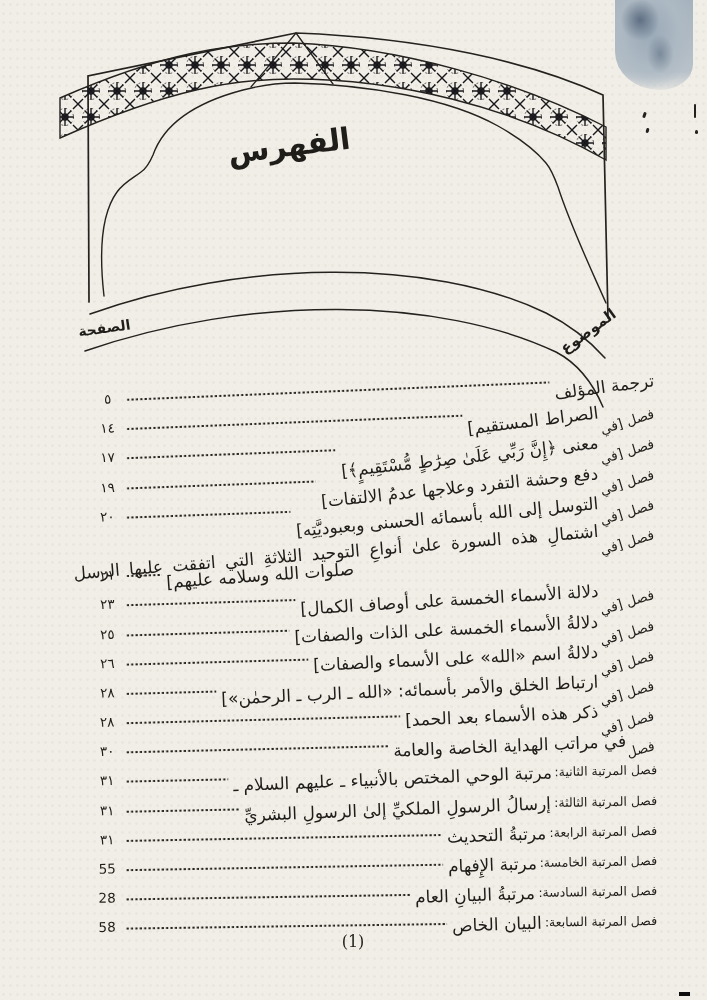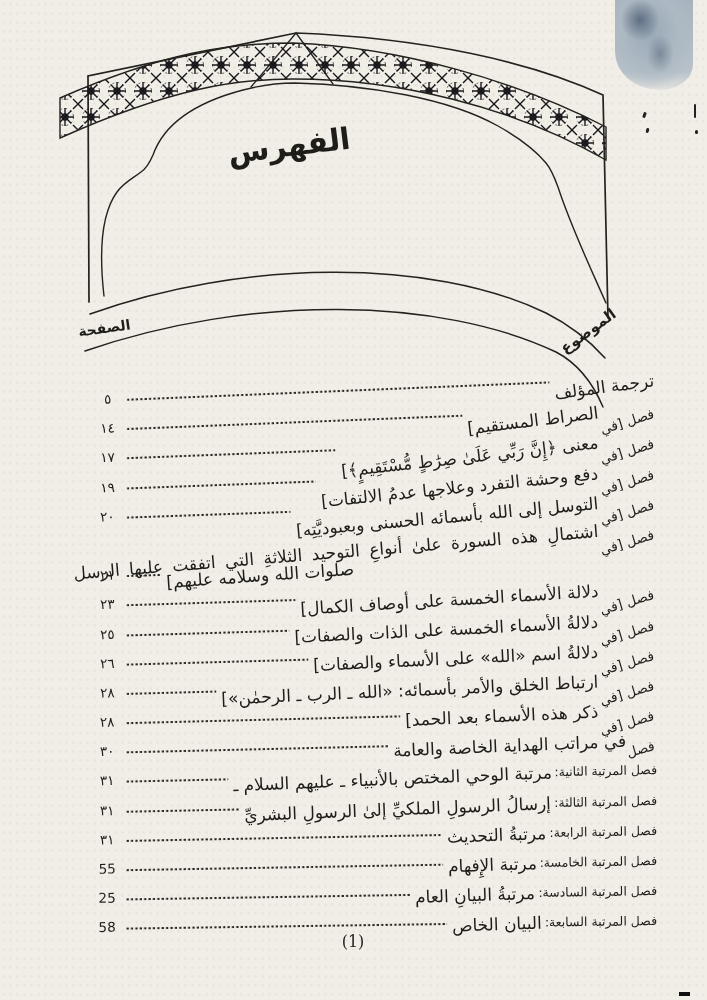--- a/index.html
+++ b/index.html
@@ -201,21 +201,21 @@
       <div class="row sp" style="transform: rotate(-0.99deg);">
       <span class="pre">فصل المرتبة الخامسة:</span>
       <span class="txt" style="transform: rotate(-1.1deg);">مرتبة الإِفهام</span>
       <span class="leader"></span>
       <span class="pg">55</span>
     </div>
       <div class="row sp" style="transform: rotate(-0.91deg);">
       <span class="pre">فصل المرتبة السادسة:</span>
       <span class="txt" style="transform: rotate(-1.1deg);">مرتبةُ البيانِ العام</span>
       <span class="leader"></span>
-      <span class="pg">25</span>
+      <span class="pg">28</span>
     </div>
       <div class="row sp" style="transform: rotate(-0.82deg);">
       <span class="pre">فصل المرتبة السابعة:</span>
       <span class="txt" style="transform: rotate(-1.1deg);">البيان الخاص</span>
       <span class="leader"></span>
       <span class="pg">58</span>
     </div>
     </div>
 
   <div class="folio">(1)</div>

